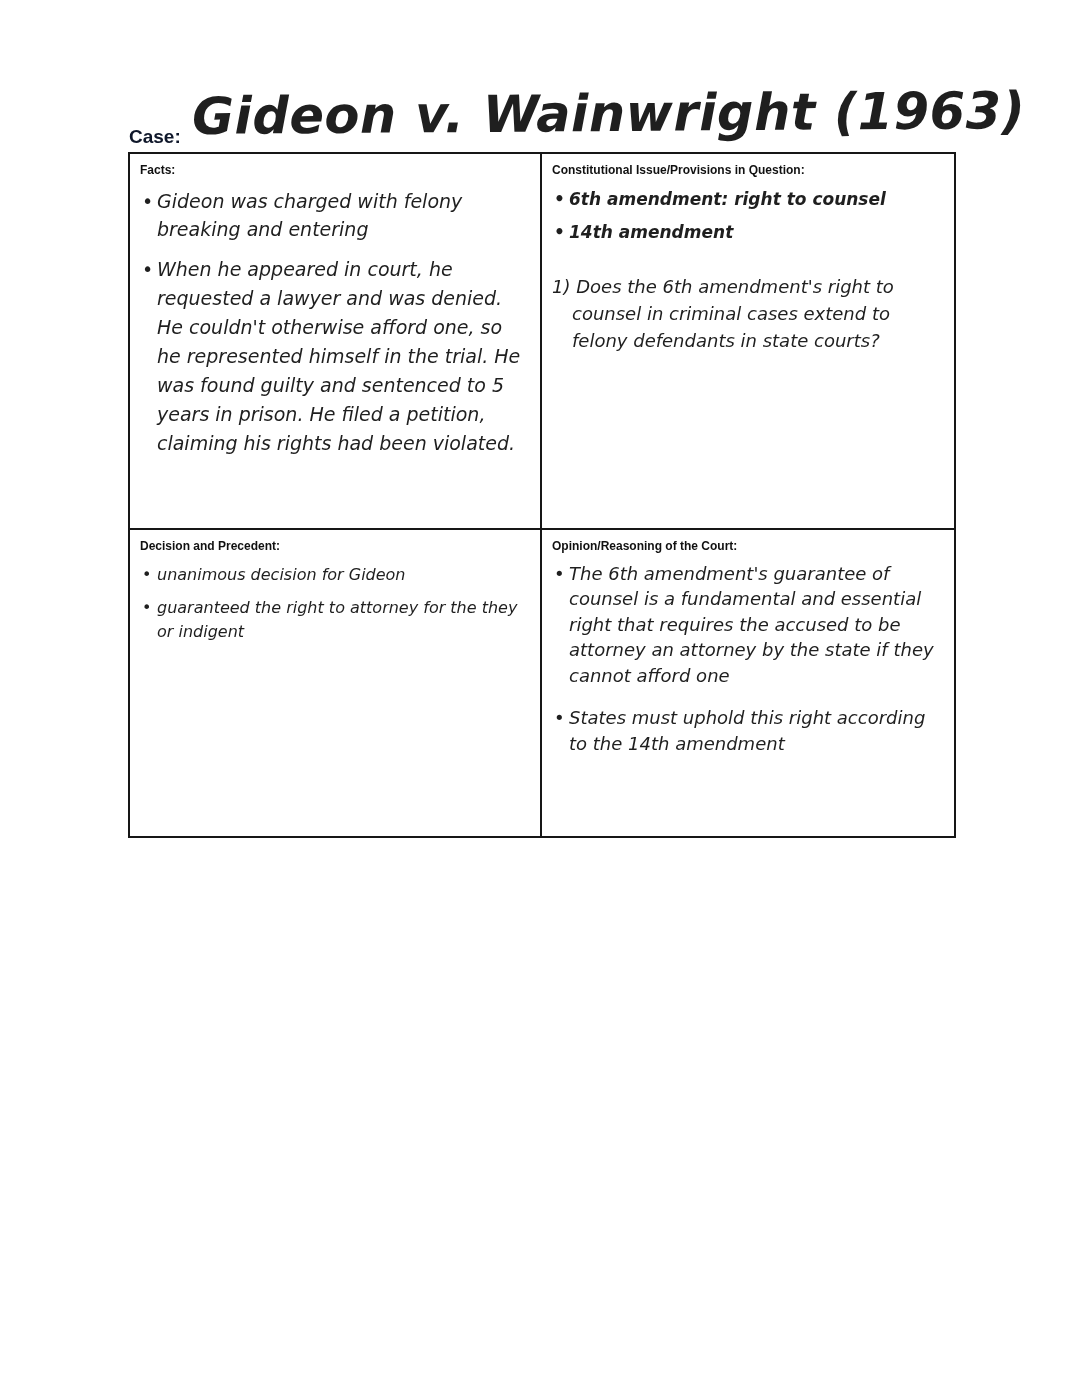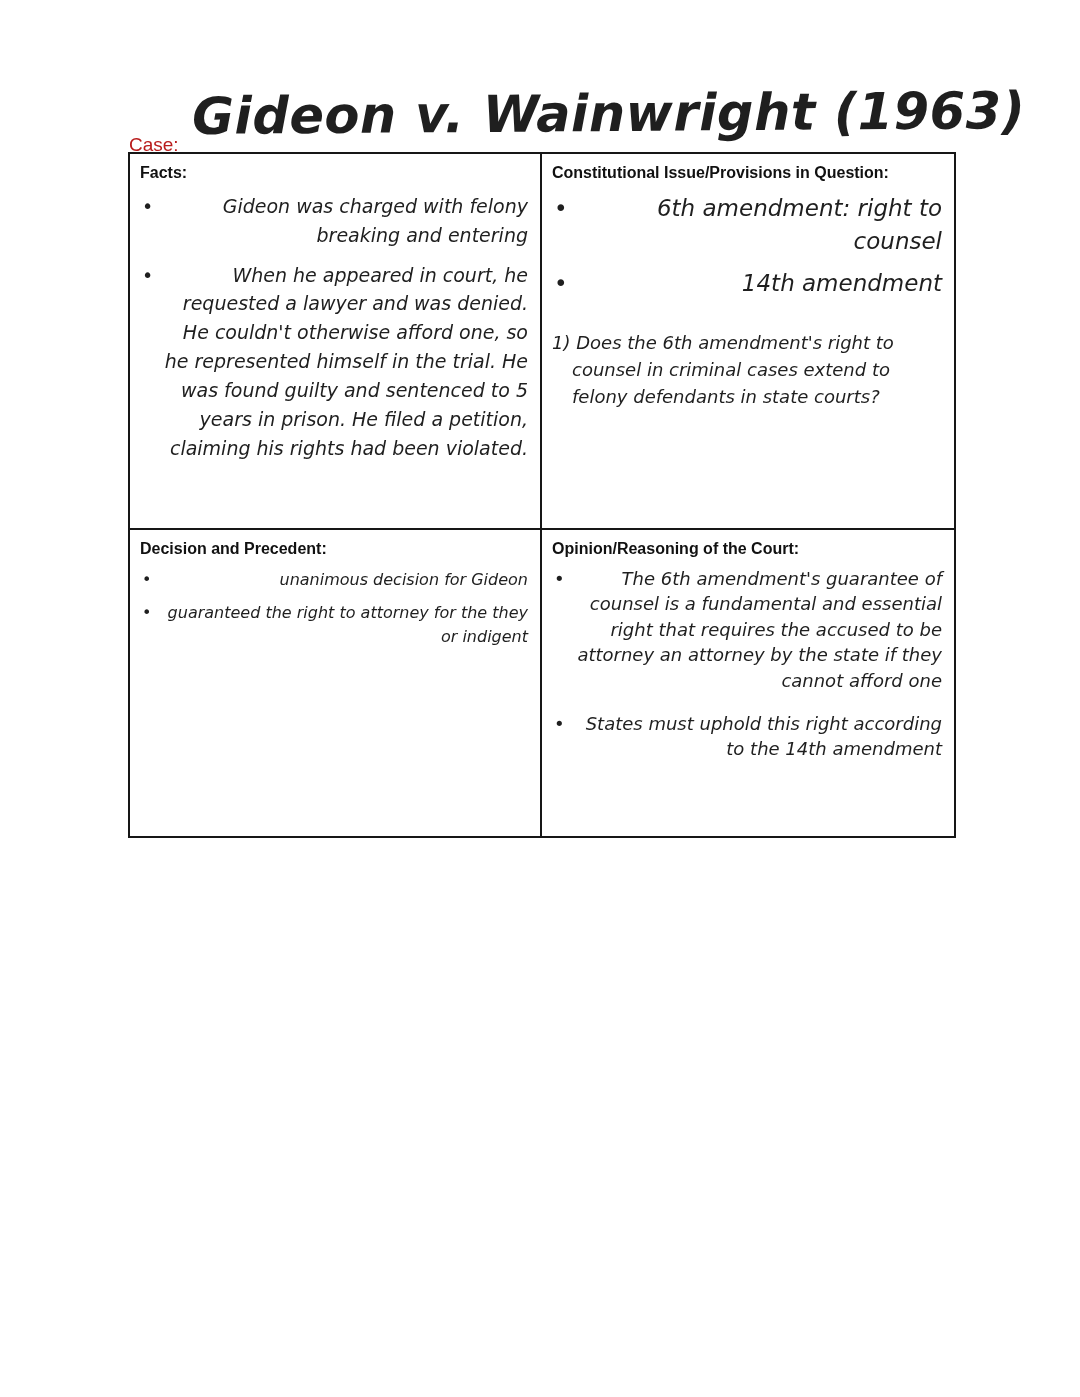--- a/index.html
+++ b/index.html
@@ -7,22 +7,22 @@
   body {
     width: 1080px; height: 1397px;
     position: relative;
     font-family: "Liberation Sans", sans-serif;
     color: #111111;
     overflow: hidden;
   }
 
   
   .case-label {
-    position: absolute; left: 129px; top: 134px;
-    font-weight: normal; font-size: 19px; color: #b91c1c;
+    position: absolute; left: 129px; top: 126px;
+    font-weight: bold; font-size: 19px; color: #0f172a;
   }
   .case-title {
     position: absolute; left: 192px; top: 84px;
     font-family: "DejaVu Sans", sans-serif;
     font-style: italic; font-weight: bold;
     font-size: 51px; letter-spacing: 0.5px;
     color: #0d0d0d; white-space: nowrap;
     transform: rotate(-0.4deg);
     z-index: 2;
   }
@@ -39,40 +39,40 @@
     vertical-align: top;
     padding: 9px 12px 8px 10px;
     background: transparent;
   }
   tr.row-top td { height: 376px; }
   tr.row-bottom td { height: 308px; }
   col.c-left { width: 412px; }
   col.c-right { width: 414px; }
 
   .cell-heading {
-    font-weight: bold; font-size: 16px; line-height: 1.3;
+    font-weight: bold; font-size: 12px; line-height: 1.3;
     color: #111111;
   }
 
   
   .hw {
     font-family: "DejaVu Sans", sans-serif;
     font-style: italic;
     color: #1f1f1f;
   }
-  ul.hw-list { list-style: none; margin-top: 8px; text-align: right; }
+  ul.hw-list { list-style: none; margin-top: 8px; }
   ul.hw-list li {
     position: relative; padding-left: 17px;
   }
   ul.hw-list li::before {
     content: "\2022";
     position: absolute; left: 2px; top: 0;
   }
   ul.facts-list li   { font-size: 19px; line-height: 1.52; margin-bottom: 11px; }
-  ul.issue-list li   { font-size: 23px; line-height: 1.45; margin-bottom: 9px; }
+  ul.issue-list li   { font-size: 17px; line-height: 1.45; margin-bottom: 9px; font-weight: bold; }
   ul.decision-list li{ font-size: 16px; line-height: 1.5;  margin-bottom: 9px; }
   ul.opinion-list    { margin-top: 6px; }
   ul.opinion-list li { font-size: 18px; line-height: 1.42; margin-bottom: 17px; }
 
   .hw-question {
     margin-top: 28px;
     padding-left: 20px; text-indent: -20px;
     font-size: 18px; line-height: 1.5;
   }
 </style>

